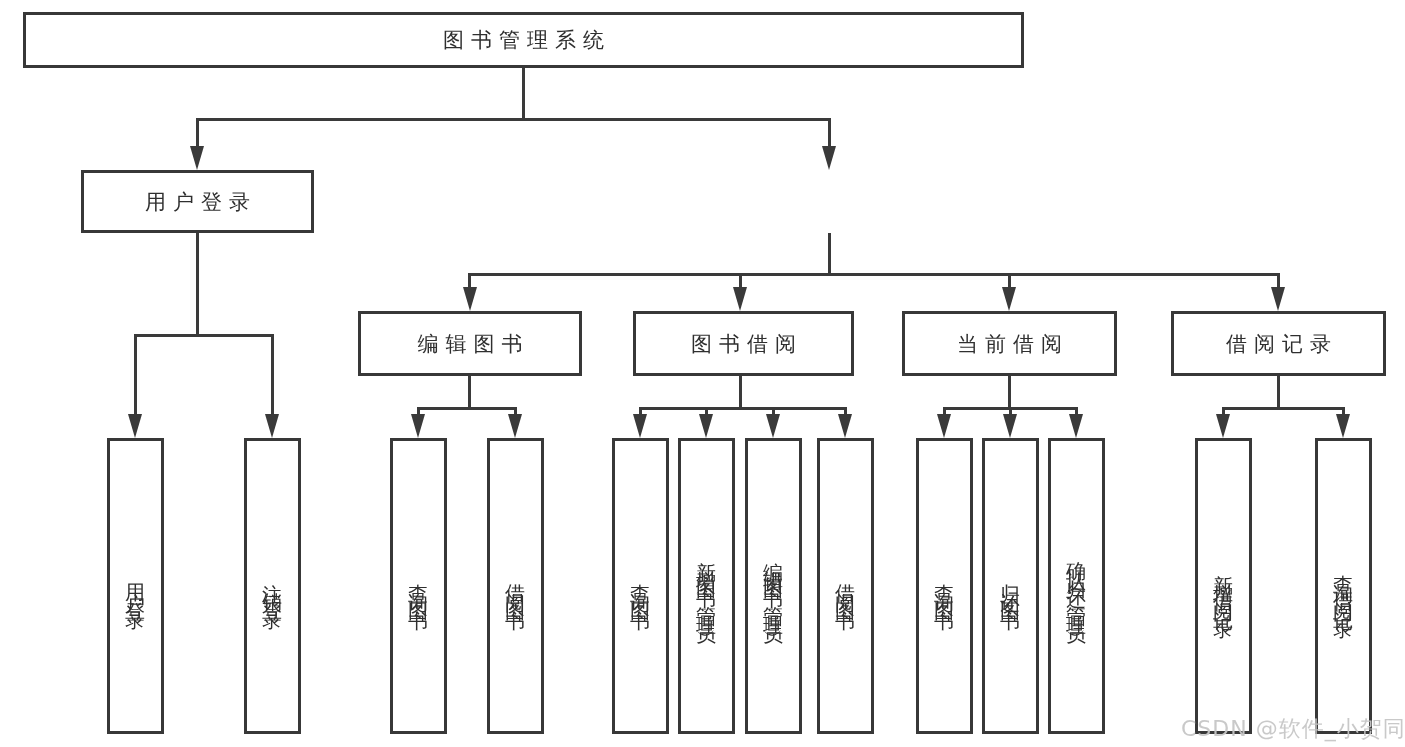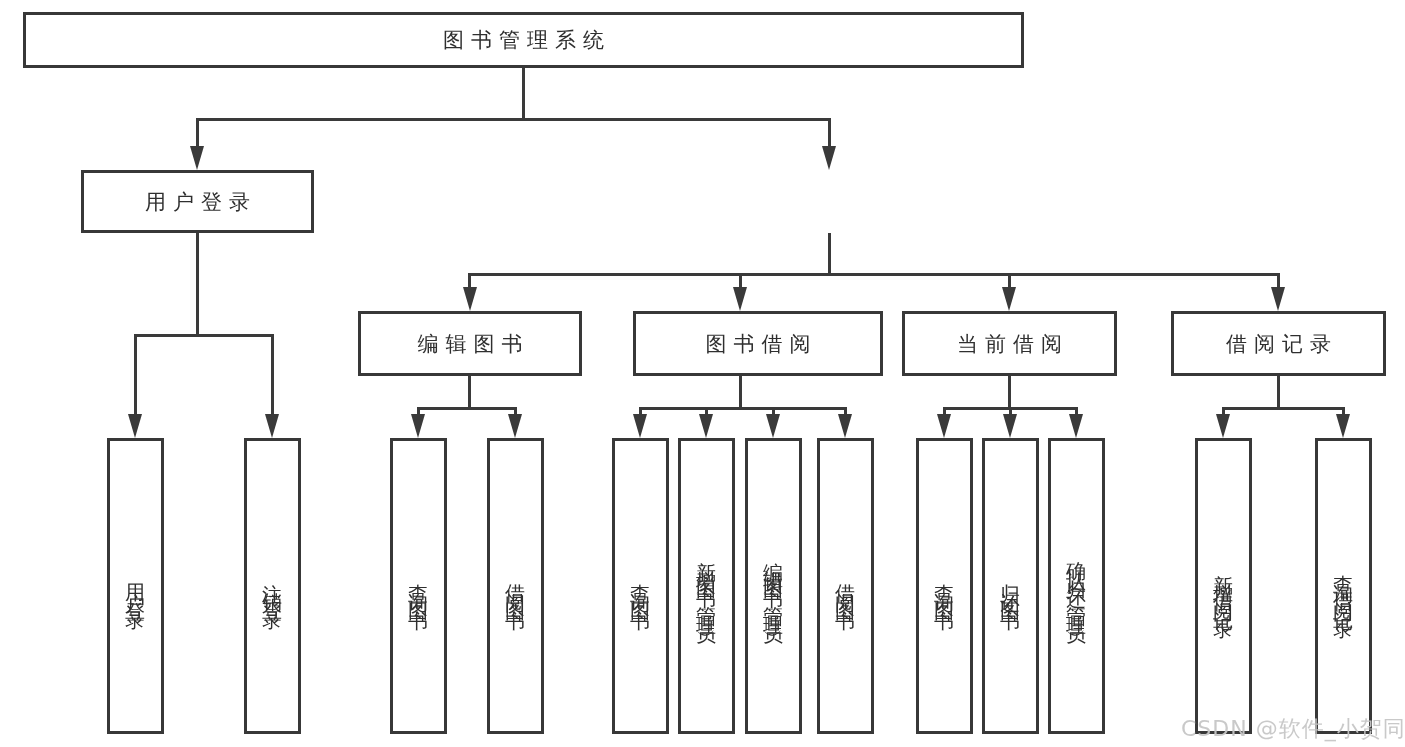--- a/index.html
+++ b/index.html
@@ -78,21 +78,21 @@
     <span class="lbl">图书管理系统</span>
   </div>
 
   <div class="hnode" style="left:81px;top:170px;width:233px;height:63px">
     <span class="lbl">用户登录</span>
   </div>
 
   <div class="hnode" style="left:358px;top:311px;width:224px;height:65px">
     <span class="lbl">编辑图书</span>
   </div>
-  <div class="hnode" style="left:633px;top:311px;width:250px;height:65px">
+  <div class="hnode" style="left:633px;top:311px;width:221px;height:65px">
     <span class="lbl">图书借阅</span>
   </div>
   <div class="hnode" style="left:1171px;top:311px;width:215px;height:65px">
     <span class="lbl">借阅记录</span>
   </div>
   <div class="hnode" style="left:902px;top:311px;width:215px;height:65px">
     <span class="lbl">当前借阅</span>
   </div>
 
   <div class="vnode" style="left:107px;top:438px">

